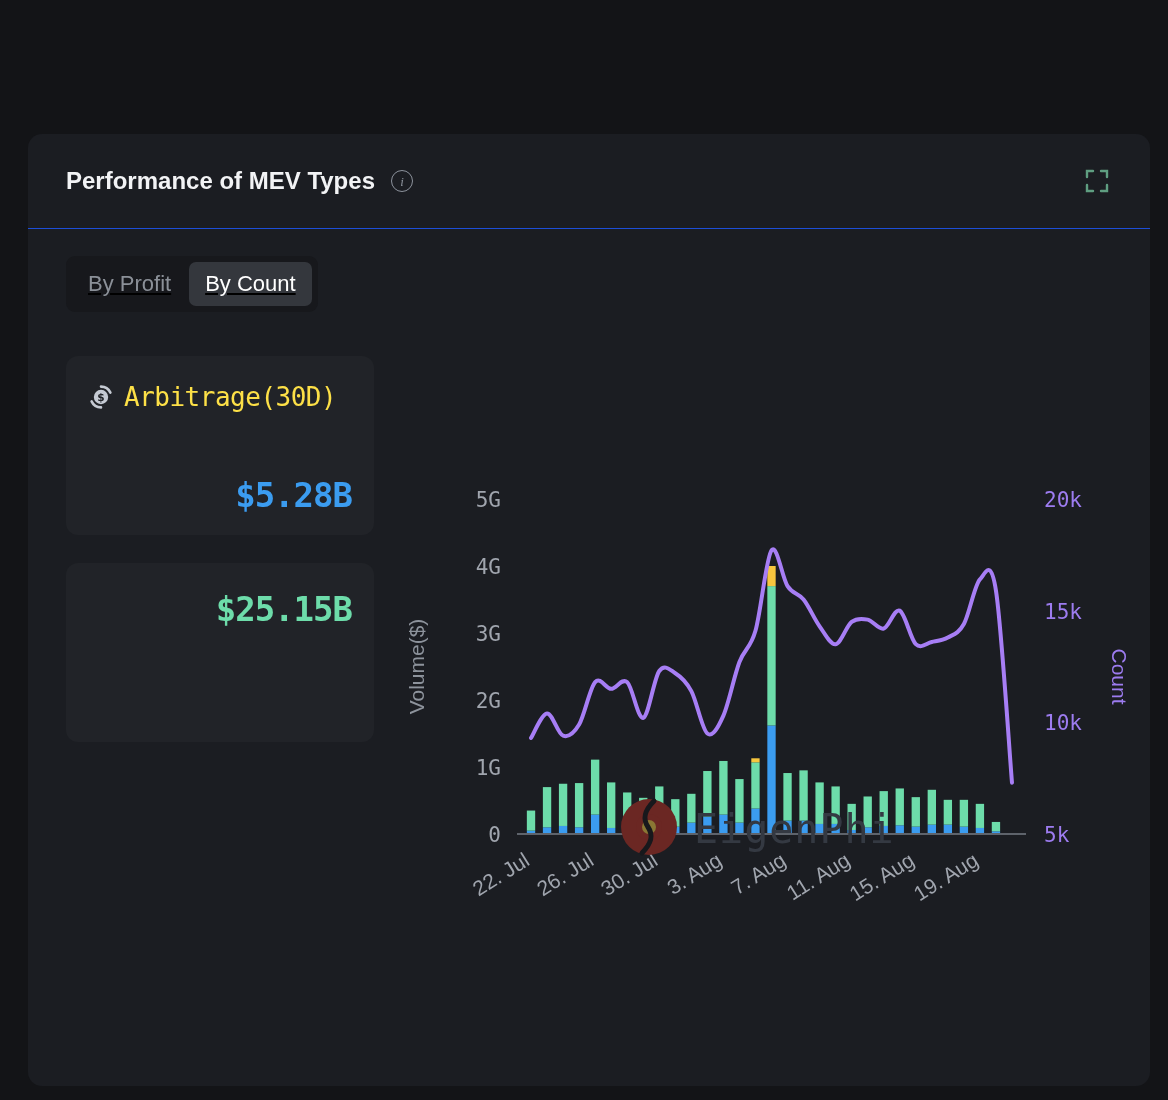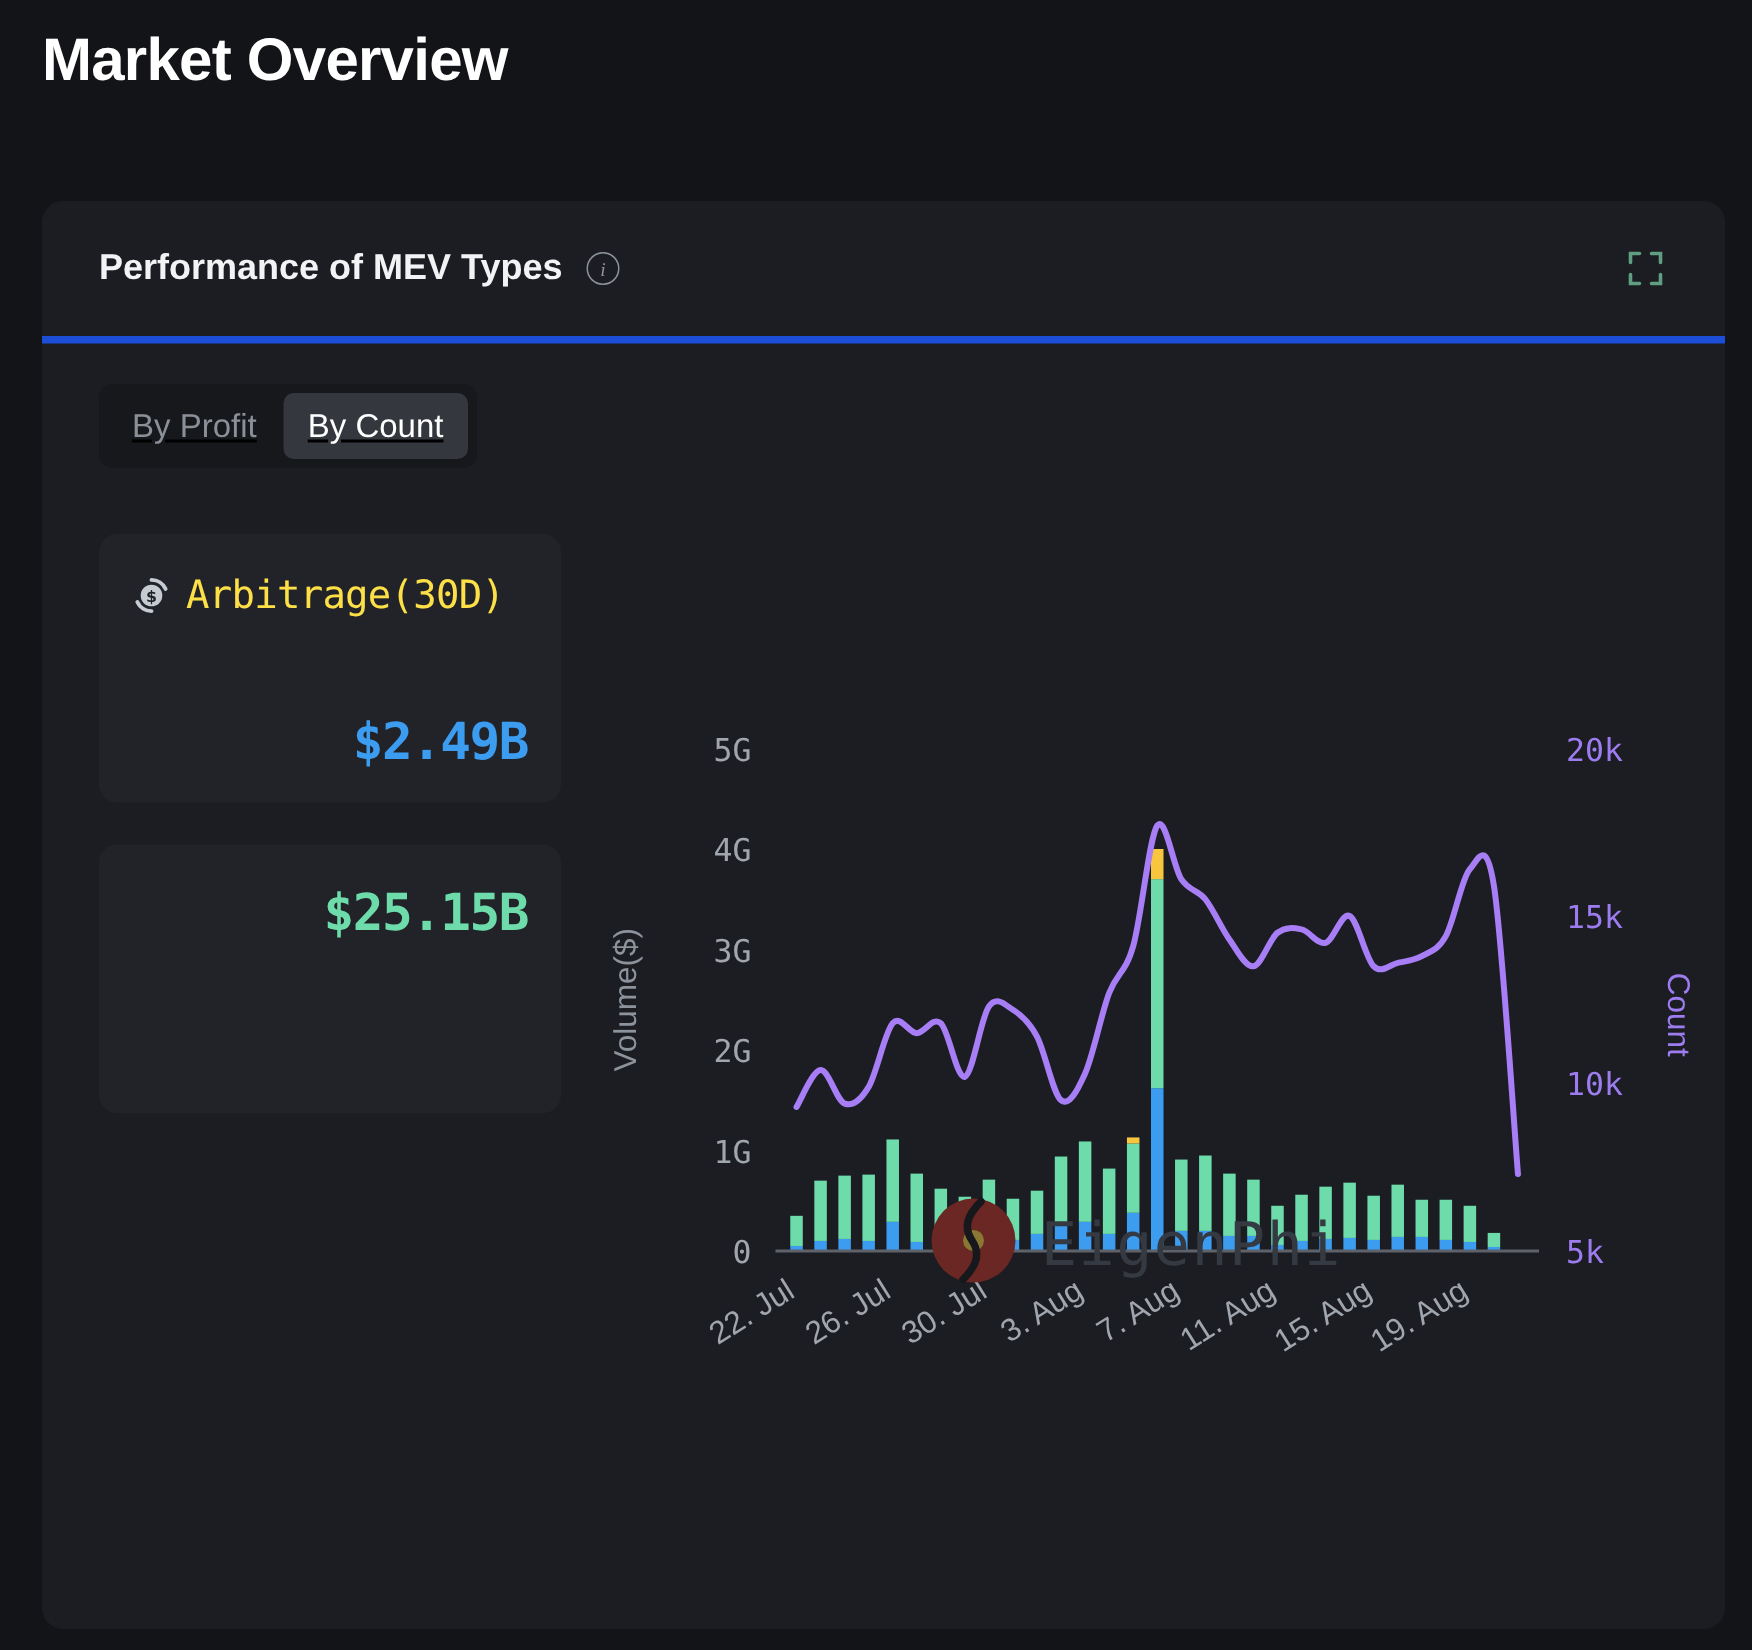--- a/index.html
+++ b/index.html
@@ -19,21 +19,21 @@
 
   .card {
     position: absolute; left: 28px; top: 134px;
     width: 1122px; height: 952px;
     background: #1b1d22;
     border-radius: 14px;
   }
 
   .card-header {
     position: relative; height: 95px;
-    border-bottom: 5px solid #1d4ed8;
+    border-bottom: 1px solid #1d4ed8;
     display: flex; align-items: center;
     padding: 0 38px;
   }
   .card-title {
     font-size: 24px; font-weight: bold; color: #f2f3f5;
   }
   .info-icon {
     margin-left: 16px; width: 22px; height: 22px;
     border: 1.7px solid #8c929c; border-radius: 50%;
     color: #8c929c; font-size: 13px; font-style: italic;
@@ -105,21 +105,20 @@
     font-family: "DejaVu Sans Mono", monospace;
     letter-spacing: 1px;
     text-align: right;
   }
 </style>
 </head>
 <body>
 
 <div class="page">
 
-  <div class="page-title">Market Overview</div>
 
   <div class="card">
 
     <div class="card-header">
       <div class="card-title">Performance of MEV Types</div>
       <div class="info-icon">i</div>
       <div class="expand-btn">
         <svg width="26" height="26" viewBox="0 0 26 26" fill="none" stroke="#5f9e81" stroke-width="2.4" stroke-linecap="round">
           <path d="M3 9 V3 H9"></path>
           <path d="M17 3 H23 V9"></path>
@@ -141,21 +140,21 @@
           <span class="stat-icon">
             <svg width="26" height="26" viewBox="0 0 26 26">
               <path d="M13 2.6a10.4 10.4 0 0 1 9.4 6" fill="none" stroke="#c5cad3" stroke-width="2.6" stroke-linecap="round"></path>
               <path d="M13 23.4a10.4 10.4 0 0 1-9.4-6" fill="none" stroke="#c5cad3" stroke-width="2.6" stroke-linecap="round"></path>
               <circle cx="13" cy="13" r="7.2" fill="#c5cad3"></circle>
               <text x="13" y="17.4" font-family="DejaVu Sans, sans-serif" font-size="10.5" font-weight="bold" fill="#212328" text-anchor="middle">$</text>
             </svg>
           </span>
           <span class="stat-label">Arbitrage(30D)</span>
         </div>
-        <div class="stat-value" style="color:#3b9cf0">$2.49B</div>
+        <div class="stat-value" style="color:#3b9cf0">$5.28B</div>
       </div>
 
       <div class="stat-card">
         <div class="stat-value" style="color:#6ddcaa">$25.15B</div>
       </div>
 
 
     </div>
 
     <div class="chart-area">

